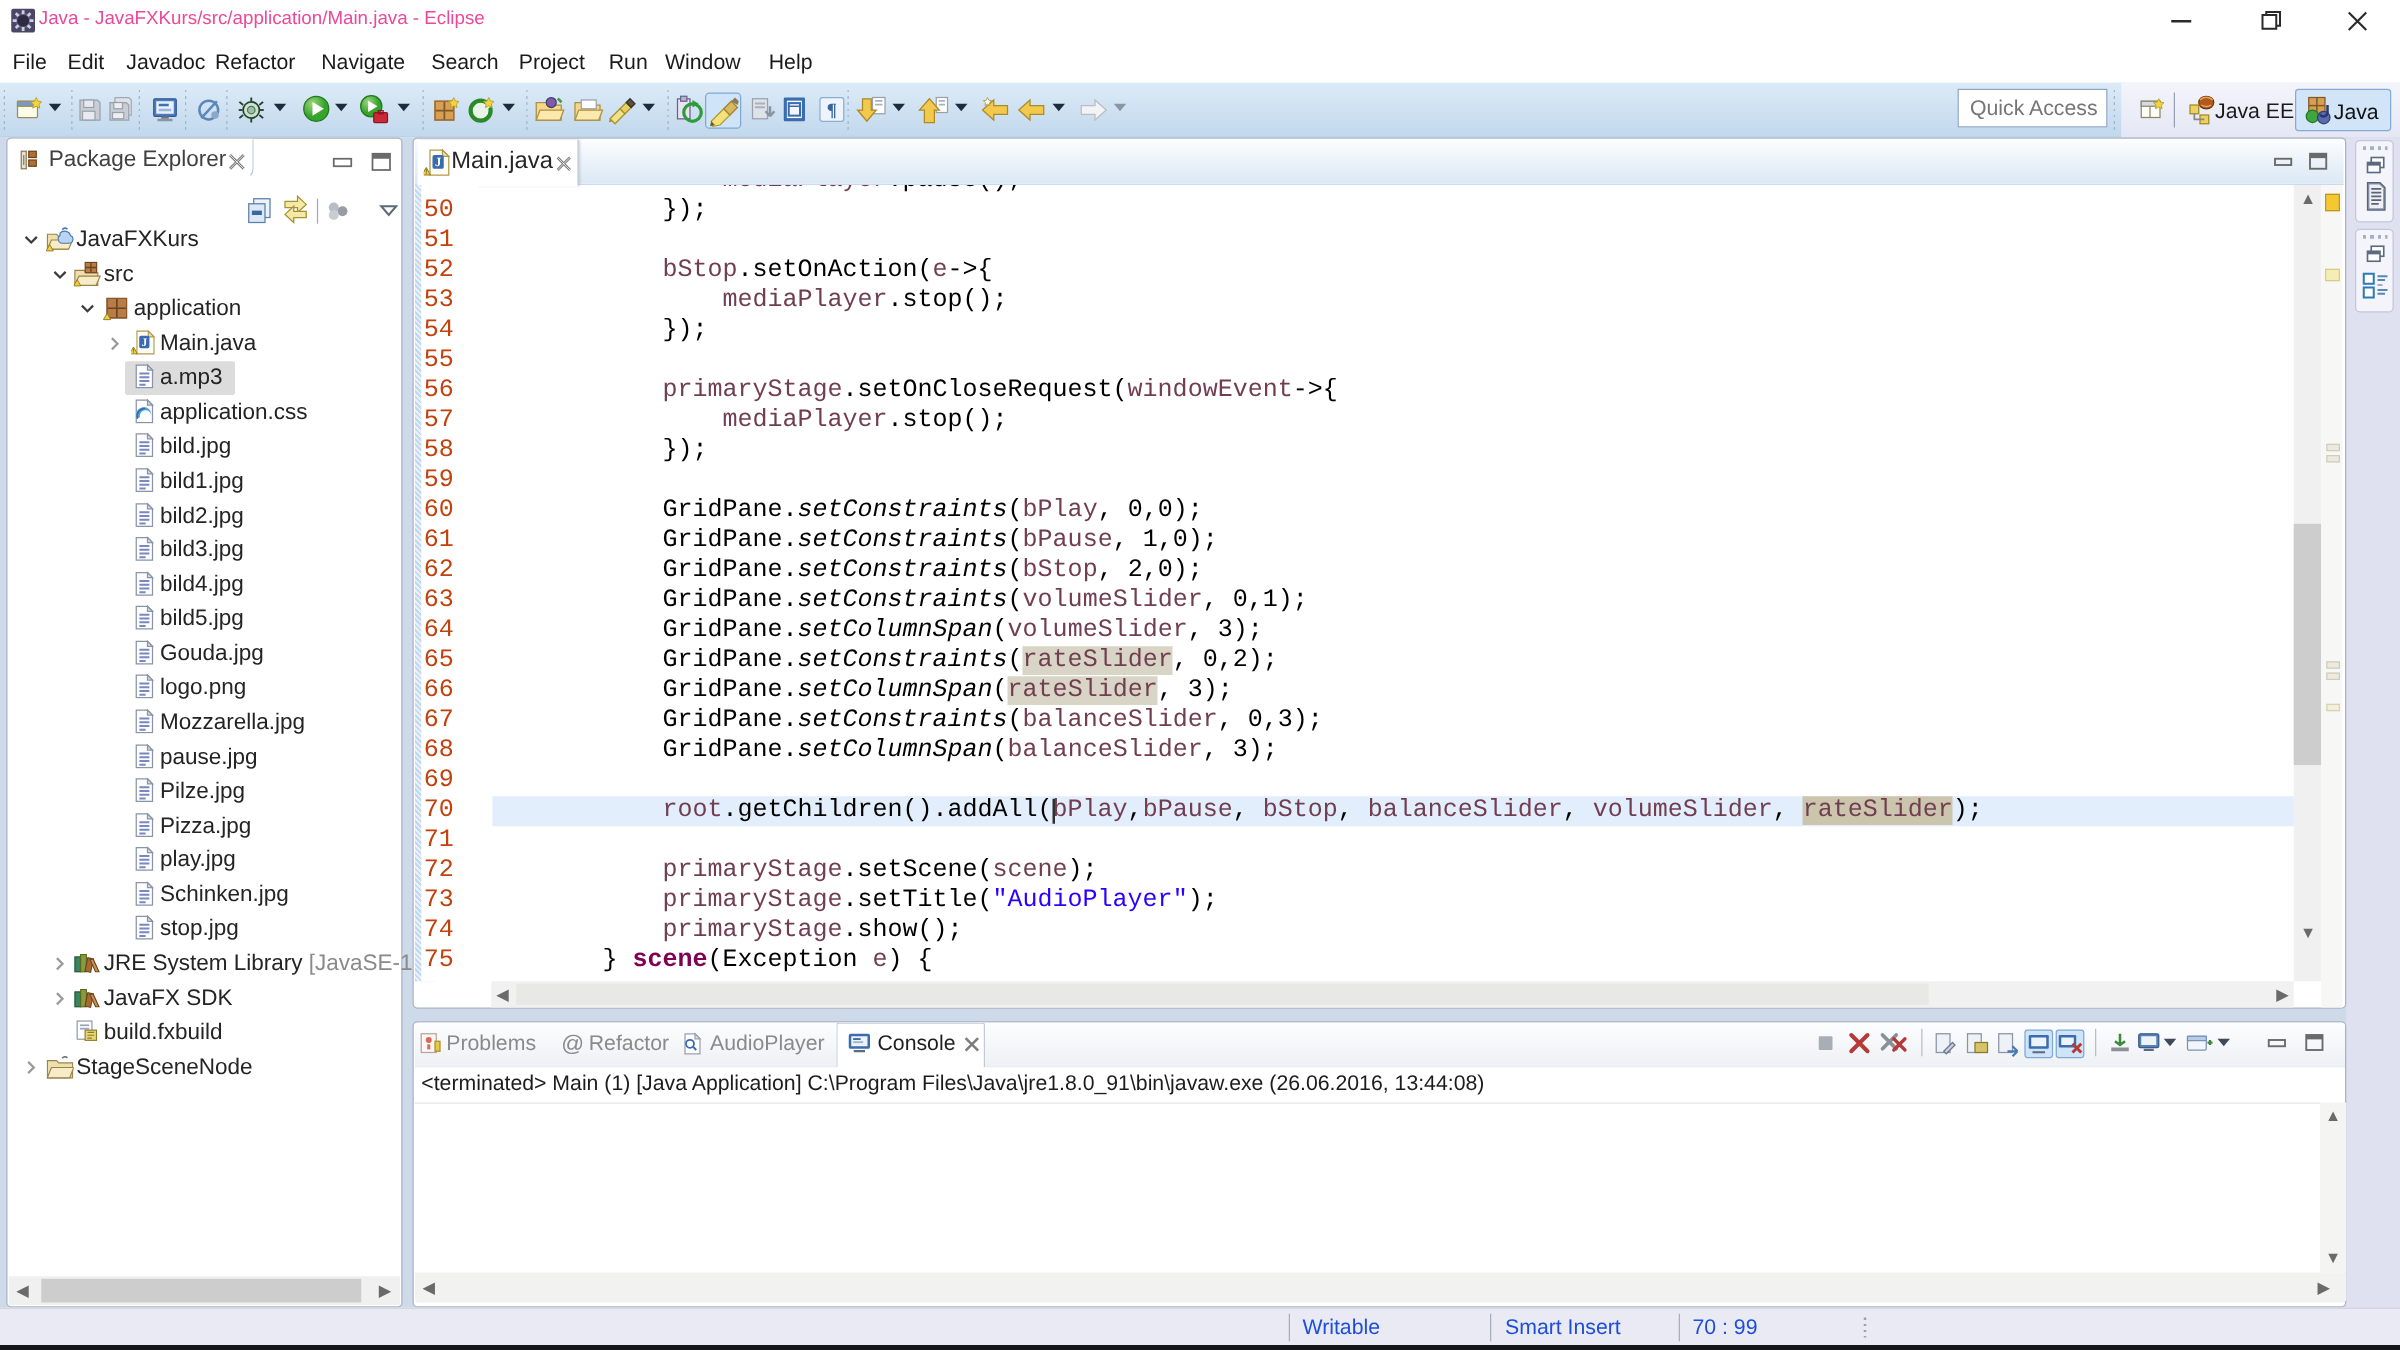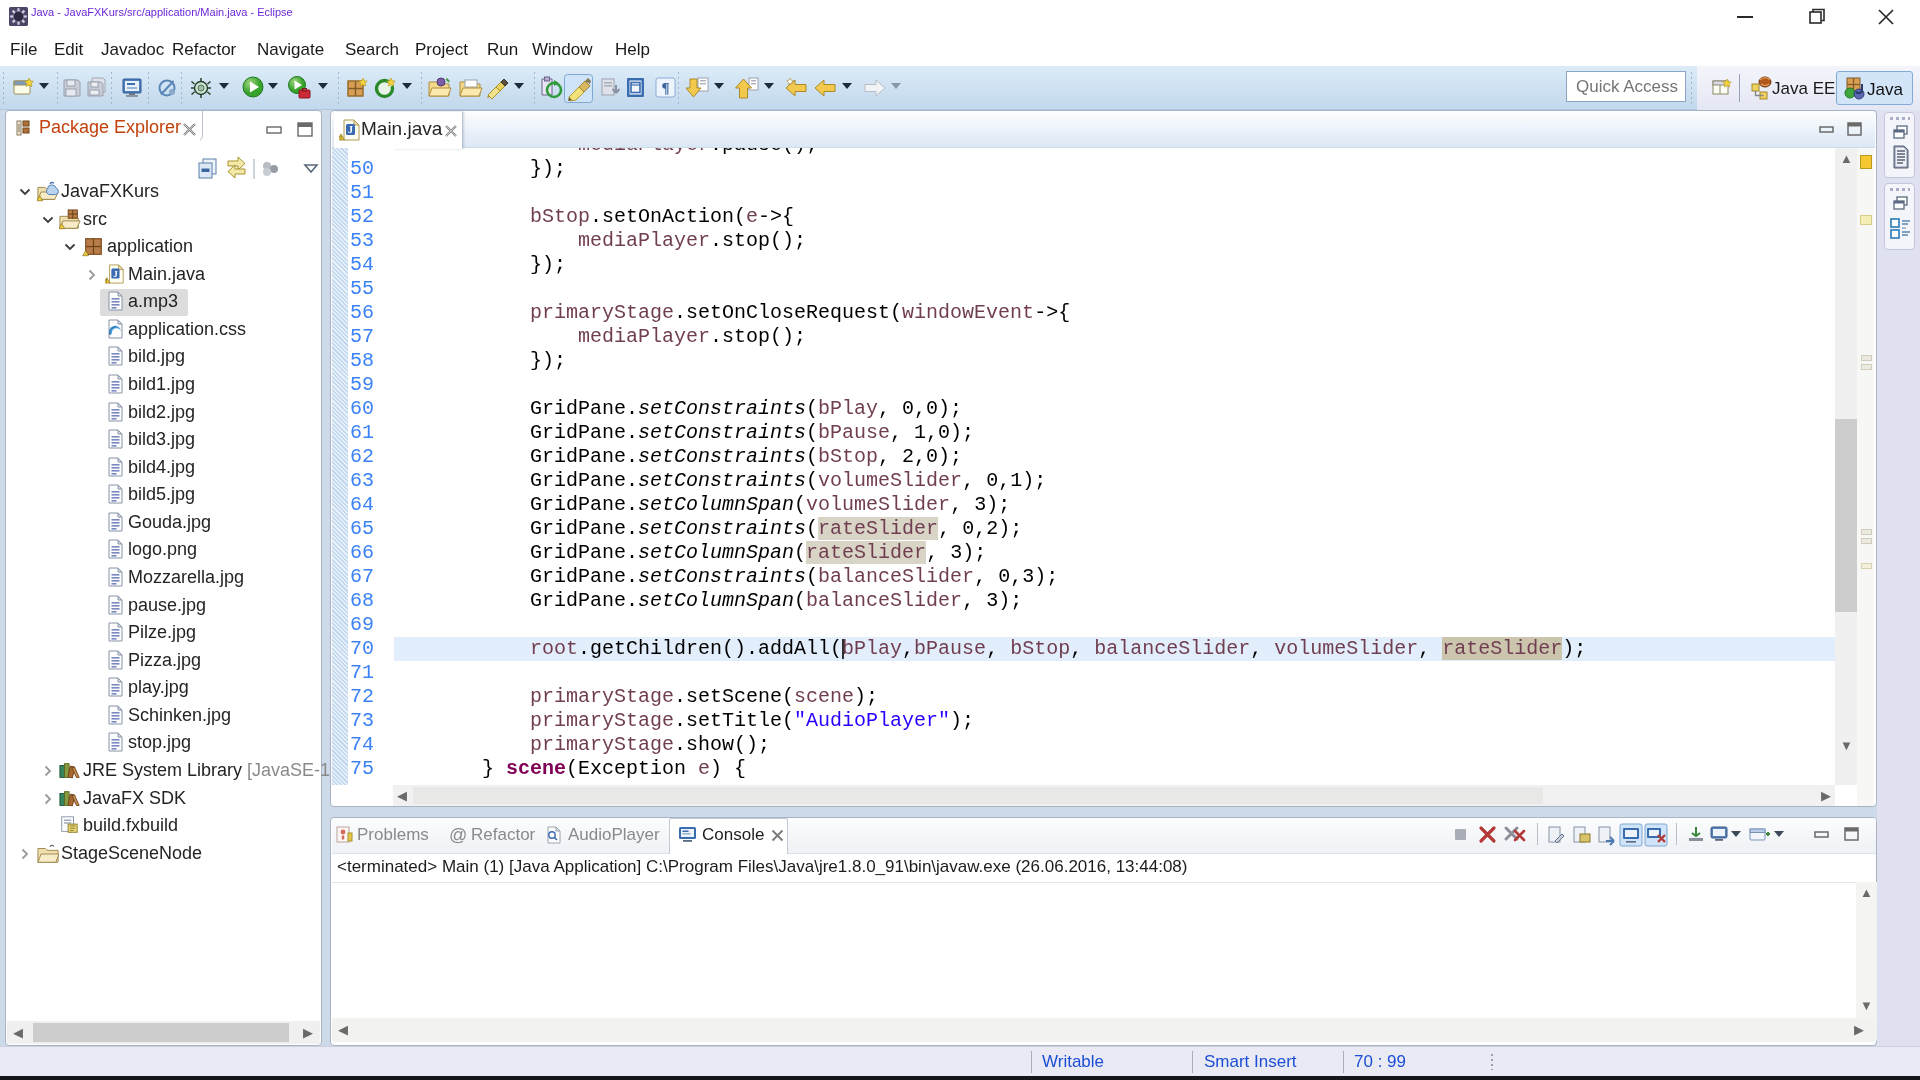--- a/index.html
+++ b/index.html
@@ -3,21 +3,21 @@
 <meta charset="utf-8">
 <style>
 * { margin:0; padding:0; box-sizing:border-box; }
 html,body { width:1920px; height:1080px; overflow:hidden; background:#fff;
   font-family:"Liberation Sans", sans-serif; }
 .abs { position:absolute; }
 #stage { position:relative; width:1920px; height:1080px; }
 
 
 #titlebar { left:0; top:0; width:1920px; height:33px; background:#ffffff; }
-#titletext { left:31px; top:6px; font-size:11px; color:#6d28d9; }
+#titletext { left:31px; top:6px; font-size:15px; color:#ec4899; }
 #menubar { left:0; top:33px; width:1920px; height:33px; background:#ffffff; }
 .menuitem { position:absolute; top:7px; font-size:17px; color:#1a1a1a; }
 #toolbar { left:0; top:66px; width:1920px; height:44px;
   background:linear-gradient(#dcebf8,#c2d8ec); border-bottom:1px solid #aec6de;}
 #persparea { left:1697px; top:66px; width:223px; height:44px;
   background:linear-gradient(#f4f5fb,#e4e7f4); }
 .tsep { position:absolute; top:6px; width:1px; height:32px;
   background:repeating-linear-gradient(#9fb6cf 0 2px, transparent 2px 5px); }
 .tdrop { position:absolute; width:0; height:0; border-left:5px solid transparent;
   border-right:5px solid transparent; border-top:6px solid #1c2c3c; top:17px; }
@@ -31,34 +31,34 @@
 
 #bench { left:0; top:110px; width:1920px; height:936px; background:#cdDAe9; }
 #rstrip { left:1877px; top:110px; width:43px; height:936px; background:#dfe1f1; }
 .panel { position:absolute; background:#ffffff; border:1px solid #a9b3c4;
   border-radius:4px; }
 
 
 #pkg { left:5px; top:110px; width:317px; height:936px; }
 #pkgtab { left:3px; top:0px; width:194px; height:32px; background:#fff;
   border-right:1px solid #bcc4d2; border-bottom:1px solid #fff; border-radius:0 0 8px 0; }
-#pkgtitle { left:33px; top:6px; font-size:18px; color:#c2410c; }
+#pkgtitle { left:33px; top:6px; font-size:18px; color:#404040; }
 .treerow { position:absolute; left:0; font-size:18px; color:#242424; white-space:nowrap; }
 #pkgscroll { left:1px; top:910px; width:313px; height:23px; background:#f0f0f0; }
 
 
 #ed { left:330px; top:110px; width:1547px; height:697px; }
 #edhead { left:1px; top:0; width:1543px; height:37px; border-radius:3px 3px 0 0;
   background:linear-gradient(#fdfefe,#e8f0f9 60%,#dbe8f5); border-bottom:1px solid #ccd9e8;}
 #edtab { left:3px; top:1px; width:129px; height:37px; background:#fff;
   border-right:1px solid #b8c2d0; border-bottom:1px solid #fff; box-shadow:1px 0 2px rgba(120,140,170,.35);}
 #edtabtext { left:30px; top:7px; font-size:19px; color:#26262a; }
 #rangecol { left:1px; top:37px; width:16px; height:637px;
   background:repeating-linear-gradient(45deg,#c2d8ee 0 1.5px,#e8f1fa 1.5px 3px); }
-#lnums { left:17px; top:37px; width:46px; height:637px; background:#ffffff; color:#3b82f6;text-align:center; }
+#lnums { left:6px; top:37px; width:46px; height:637px; background:#ffffff; color:#c2410c;text-align:center; }
 #codearea { left:63px; top:37px; width:1441px; height:637px; overflow:hidden; }
 pre { font-family:"Liberation Mono", monospace; font-size:20px; line-height:24px; }
 .kw { color:#7f0055; font-weight:bold; }
 .str { color:#2a00ff; }
 .vr { color:#713e51;text-align:center; }
 .sm { font-style:italic; }
 .occ { background:#d9d5c6; }
 .occ2 { background:#ccc5ae; }
 #curline { left:63px; top:526px; width:1441px; height:24px; background:#e2eefb; }
 #caret { left:511px; top:528px; width:2px; height:20px; background:#303030; }

